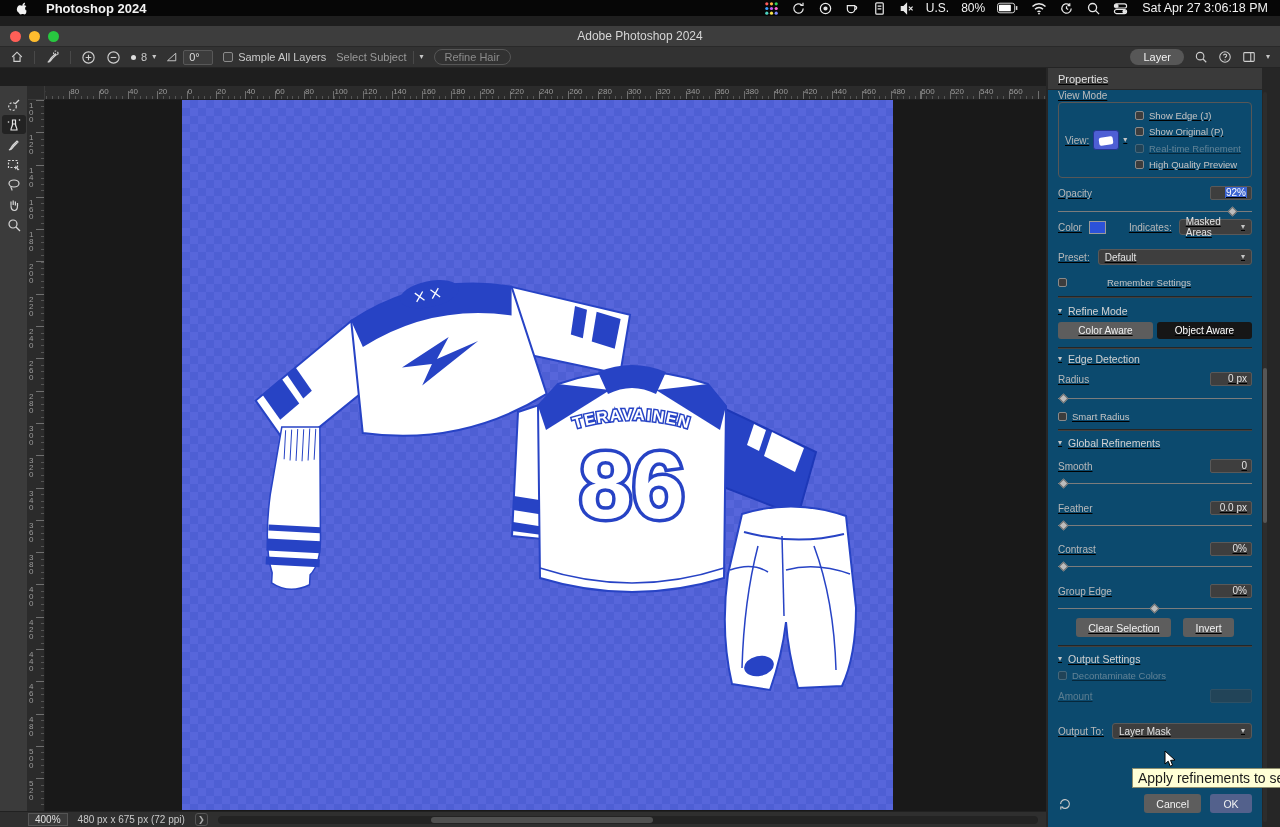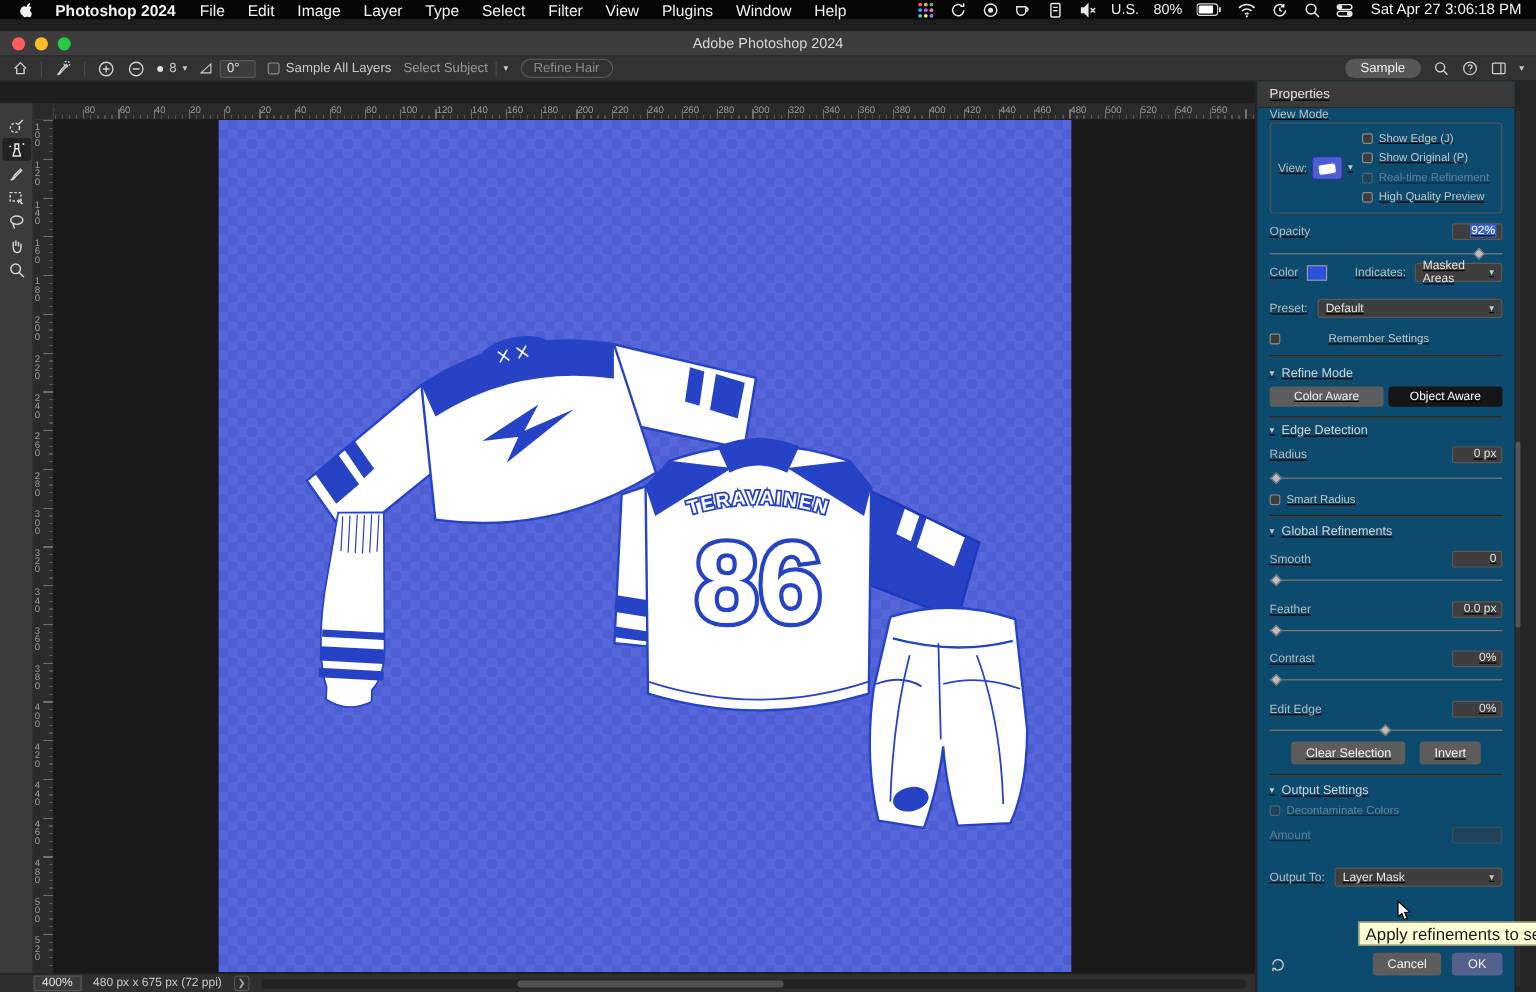--- a/index.html
+++ b/index.html
@@ -121,34 +121,20 @@
 
 <div class="screen">
 
   <div class="menubar">
     <span class="apple">
       <svg width="14" height="16" viewBox="0 0 16 16">
           <path fill="#f2f2f2" d="M8 3.2c.5-.8 1.4-1.3 2.3-1.3.1.9-.3 1.8-.8 2.4-.5.6-1.4 1.1-2.2 1-.1-.8.3-1.6.7-2.1zM11.7 13.4c-.5 1-1.1 1.9-2 1.9-.9 0-1.2-.5-2.2-.5s-1.3.5-2.2.5c-.9 0-1.6-1-2.1-1.9C-.1 11.3.9 8.2 2 6.4c.6-1 1.6-1.6 2.7-1.6.9 0 1.7.6 2.2.6.5 0 1.5-.7 2.5-.6.4 0 1.6.2 2.4 1.3-.1 0-1.4.8-1.4 2.4 0 1.9 1.7 2.5 1.7 2.5s-.2.8-.4 1.4z"></path>
         </svg>
     </span>
     <span class="appname">Photoshop 2024</span>
-    <div class="menus">
-
-    <span class="menu-item">File</span>
-        <span class="menu-item">Edit</span>
-        <span class="menu-item">Image</span>
-        <span class="menu-item">Layer</span>
-        <span class="menu-item">Type</span>
-        <span class="menu-item">Select</span>
-        <span class="menu-item">Filter</span>
-        <span class="menu-item">View</span>
-        <span class="menu-item">Plugins</span>
-        <span class="menu-item">Window</span>
-        <span class="menu-item">Help</span>
-      </div>
     <div class="menu-status">
       <span class="micon">
         <svg width="15" height="15" viewBox="0 0 16 16">
             <circle cx="3" cy="3" r="1.7" fill="#ff5b5b"></circle>
             <circle cx="8" cy="3" r="1.7" fill="#ffb340"></circle>
             <circle cx="13" cy="3" r="1.7" fill="#31d158"></circle>
             <circle cx="3" cy="8" r="1.7" fill="#3aa0ff"></circle>
             <circle cx="8" cy="8" r="1.7" fill="#bf5bf2"></circle>
             <circle cx="13" cy="8" r="1.7" fill="#ff6bd5"></circle>
             <circle cx="3" cy="13" r="1.7" fill="#4dd2c0"></circle>
@@ -278,21 +264,21 @@
     <span class="obox">
       <span class="cbsmall"></span>
       <span>Sample All Layers</span>
     </span>
     <span class="ddim">
       <span>Select Subject</span>
       <span class="osep"></span>
       <span class="chev">▾</span>
     </span>
     <span class="refinehair">Refine Hair</span>
-    <span class="pill">Sample</span>
+    <span class="pill">Layer</span>
     <span class="oicon">
       <svg width="14" height="14" viewBox="0 0 16 16" fill="none" stroke="#cfcfcf" stroke-width="1.3">
           <circle cx="7" cy="7" r="4.3"></circle>
           <path d="M10.3 10.3L14 14"></path>
         </svg>
     </span>
     <span class="oicon">
       <svg width="14" height="14" viewBox="0 0 16 16" fill="none" stroke="#cfcfcf" stroke-width="1.2">
           <circle cx="8" cy="8" r="6"></circle>
           <path d="M6.3 6.2c.2-1 1-1.6 1.9-1.5 1 0 1.8.8 1.7 1.7-.1 1.2-1.7 1.4-1.8 2.6"></path>
@@ -612,21 +598,21 @@
             <span class="thumb" style="left:3%"></span>
           </div>
         <div class="prow mt12">
           <span class="plabel">Contrast</span>
           <span class="field">0%</span>
         </div>
         <div class="slider mt7">
             <span class="thumb" style="left:3%"></span>
           </div>
         <div class="prow mt13">
-          <span class="plabel">Edit Edge</span>
+          <span class="plabel">Group Edge</span>
           <span class="field">0%</span>
         </div>
         <div class="slider mt7">
             <span class="thumb" style="left:50%"></span>
           </div>
 
         <div class="btnrow mt5">
           <span class="btn">Clear Selection</span>
           <span class="btn">Invert</span>
         </div>

